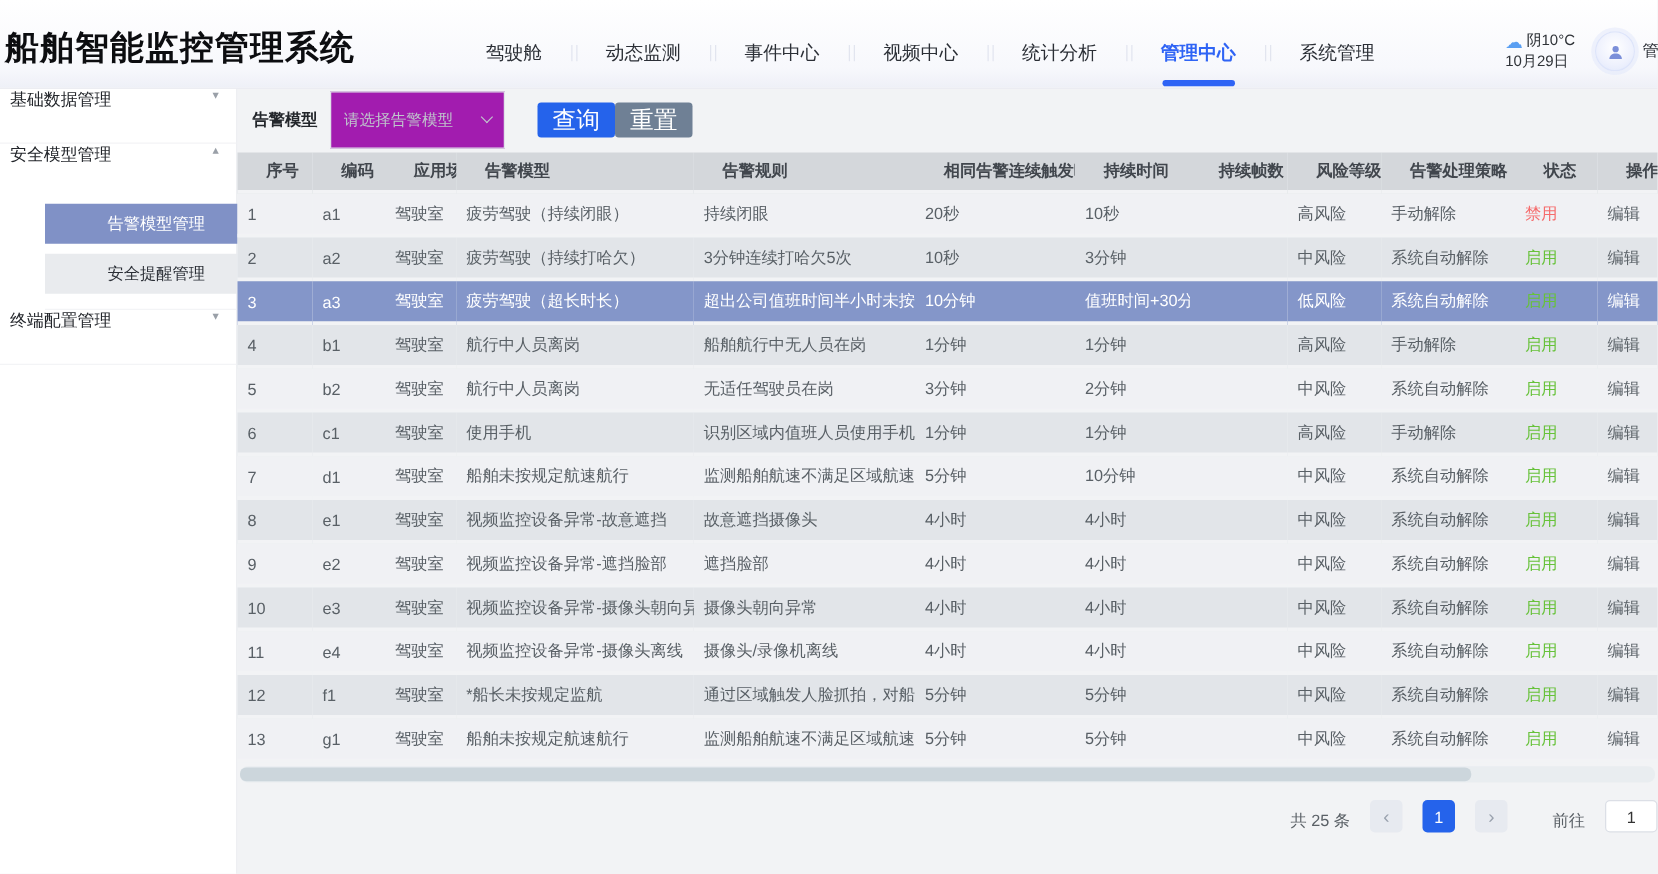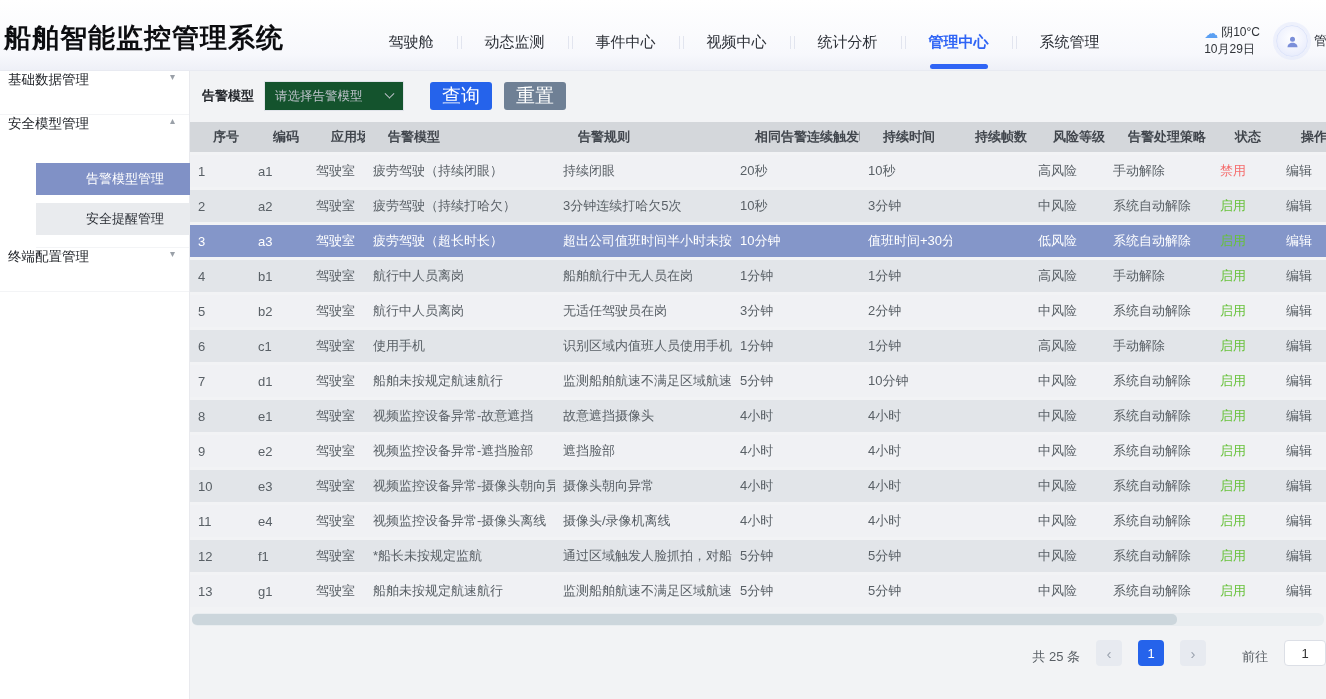--- a/index.html
+++ b/index.html
@@ -37,30 +37,30 @@
   .side-arrow { color:#9aa0a8; font-size:10px; }
   .side-sub { width:178px; height:32px; margin:4px 0 8px 0; display:flex; align-items:center;
     justify-content:center; font-size:13px; background:#e9ebee; color:#2b2f36; cursor:pointer; }
   .side-sub.active { background:var(--sidebar-active,#8091c6); color:#fff; }
   .side-subwrap { border-bottom:1px solid #f3f4f6; padding-bottom:4px;margin-left:36px; }
 
   
   .main { position:absolute; left:190px; top:70px; width:1136px; height:629px; background:#f2f3f5; }
   .filter-bar { height:52px; display:flex; align-items:center; padding-left:12px; }
   .filter-label { font-size:13px; font-weight:bold; color:#23262b; margin-right:10px; white-space:nowrap; }
-  .filter-select { width:140px; height:30px; background:#14532d; border:1px solid #e0e3e9;
+  .filter-select { width:140px; height:46px; background:#a21caf; border:1px solid #e0e3e9;
     border-radius:0; display:flex; align-items:center; justify-content:space-between;
     padding:0 10px; cursor:pointer; }
   .filter-placeholder { font-size:12.5px; color:#bfc4cc; white-space:nowrap; overflow:hidden; }
   .caret { width:7px; height:7px; border-right:1.4px solid #c0c4cc; border-bottom:1.4px solid #c0c4cc;
     transform:rotate(45deg) translate(-2px,-2px); flex:0 0 auto; }
   .btn { height:28px; border:none; border-radius:3px; color:#fff; font-size:19px;
     padding:0 12px; cursor:pointer; font-family:inherit; }
   .btn-query { background:var(--accent,#2563eb); margin-left:26px; }
-  .btn-reset { background:#6f8095; margin-left:12px; }
+  .btn-reset { background:#6f8095; }
 
   
   table { border-collapse:separate; border-spacing:0; width:1136px; table-layout:fixed; }
   th { background:#d4d7db; height:33px; font-size:13px; font-weight:bold; color:#41464d;
     text-align:left; padding:0 23px; white-space:nowrap; overflow:hidden;
     border-bottom:3px solid #f2f3f5; }
   td { height:35px; font-size:13px; color:#596066; padding:0 8px; white-space:nowrap;
     overflow:hidden; text-overflow:clip; border-bottom:3px solid #f2f3f5; }
   tr.odd td  { background:#f0f1f4; }
   tr.even td { background:#e2e5e9; }

